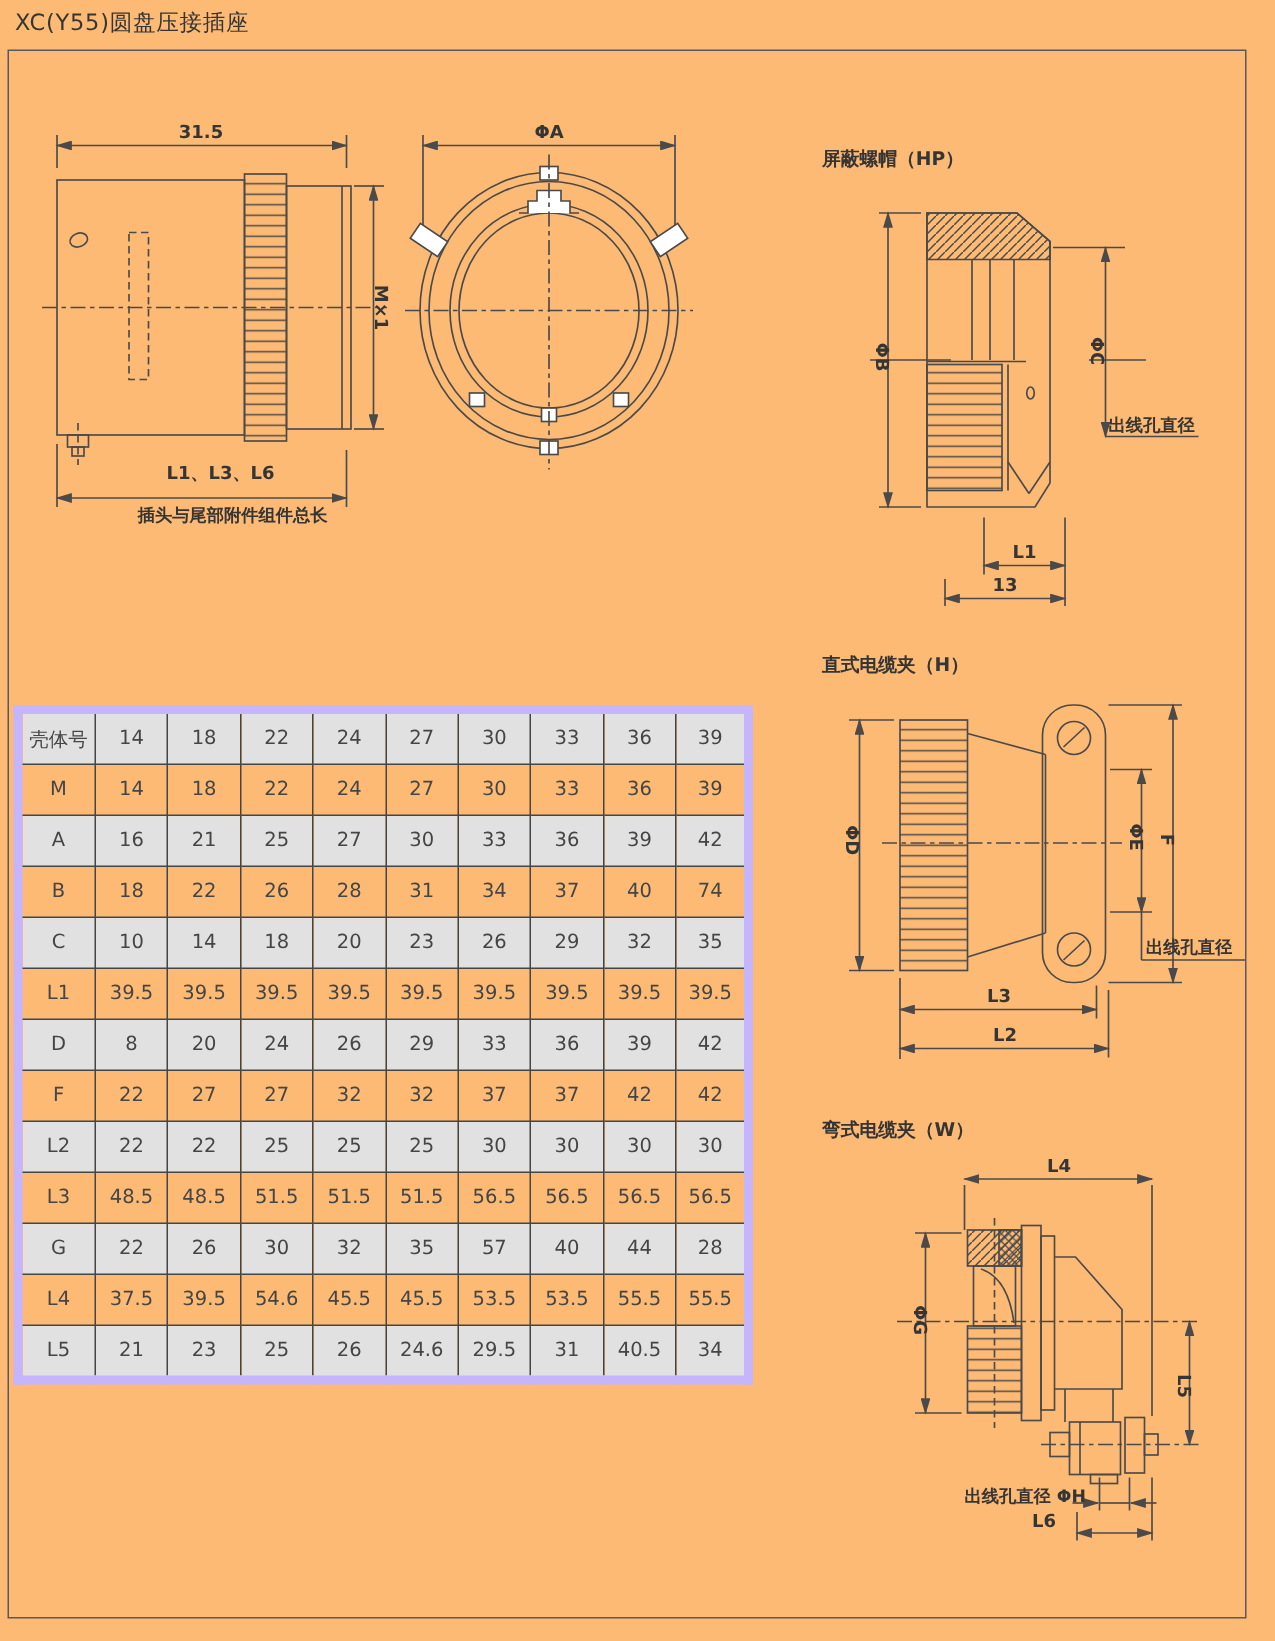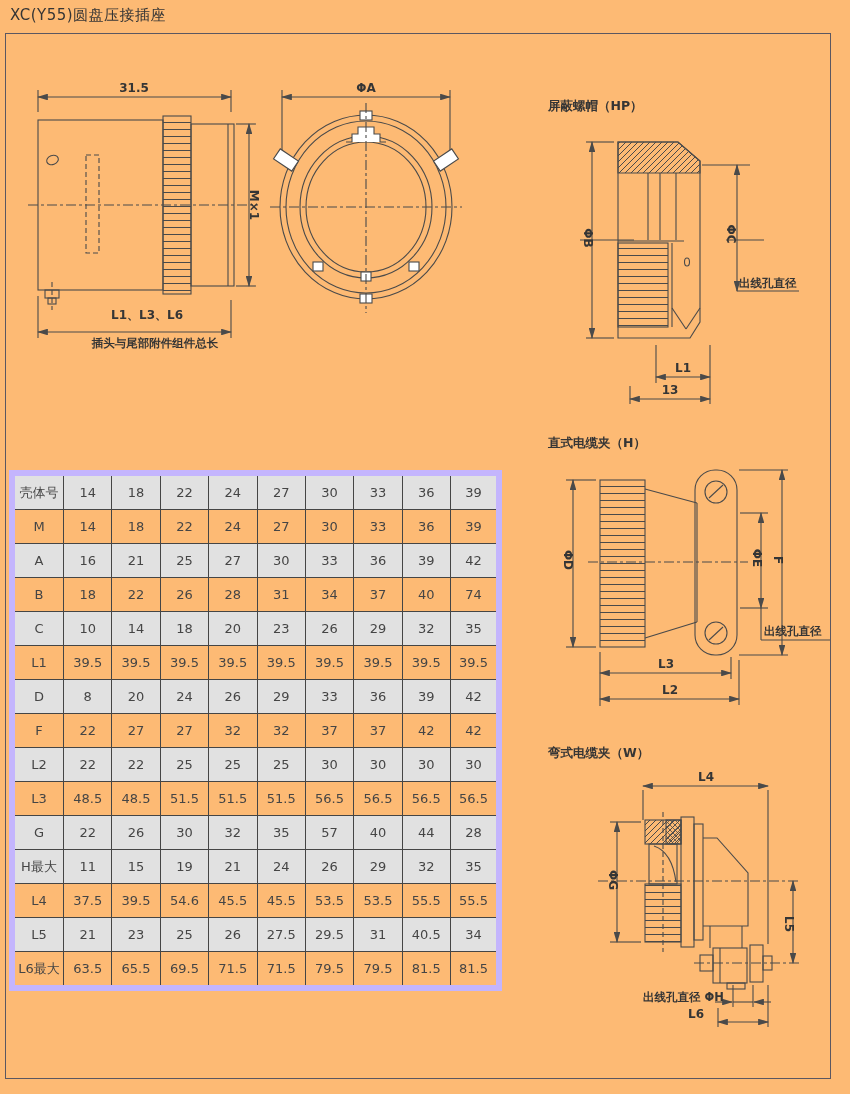--- a/index.html
+++ b/index.html
@@ -350,64 +350,40 @@
             <td>22</td>
             <td>26</td>
             <td>30</td>
             <td>32</td>
             <td>35</td>
             <td>57</td>
             <td>40</td>
             <td>44</td>
             <td>28</td>
           </tr>
-          <tr class="shade">
-            <td class="lbl">H最大</td>
-            <td>11</td>
-            <td>15</td>
-            <td>19</td>
-            <td>21</td>
-            <td>24</td>
-            <td>26</td>
-            <td>29</td>
-            <td>32</td>
-            <td>35</td>
-          </tr>
           <tr>
             <td class="lbl">L4</td>
             <td>37.5</td>
             <td>39.5</td>
             <td>54.6</td>
             <td>45.5</td>
             <td>45.5</td>
             <td>53.5</td>
             <td>53.5</td>
             <td>55.5</td>
             <td>55.5</td>
           </tr>
           <tr class="shade">
             <td class="lbl">L5</td>
             <td>21</td>
             <td>23</td>
             <td>25</td>
             <td>26</td>
-            <td>27.5</td>
+            <td>24.6</td>
             <td>29.5</td>
             <td>31</td>
             <td>40.5</td>
             <td>34</td>
           </tr>
-          <tr>
-            <td class="lbl">L6最大</td>
-            <td>63.5</td>
-            <td>65.5</td>
-            <td>69.5</td>
-            <td>71.5</td>
-            <td>71.5</td>
-            <td>79.5</td>
-            <td>79.5</td>
-            <td>81.5</td>
-            <td>81.5</td>
-          </tr>
         </tbody>
     </table>
   </div>
 </div>
 
 </body></html>

